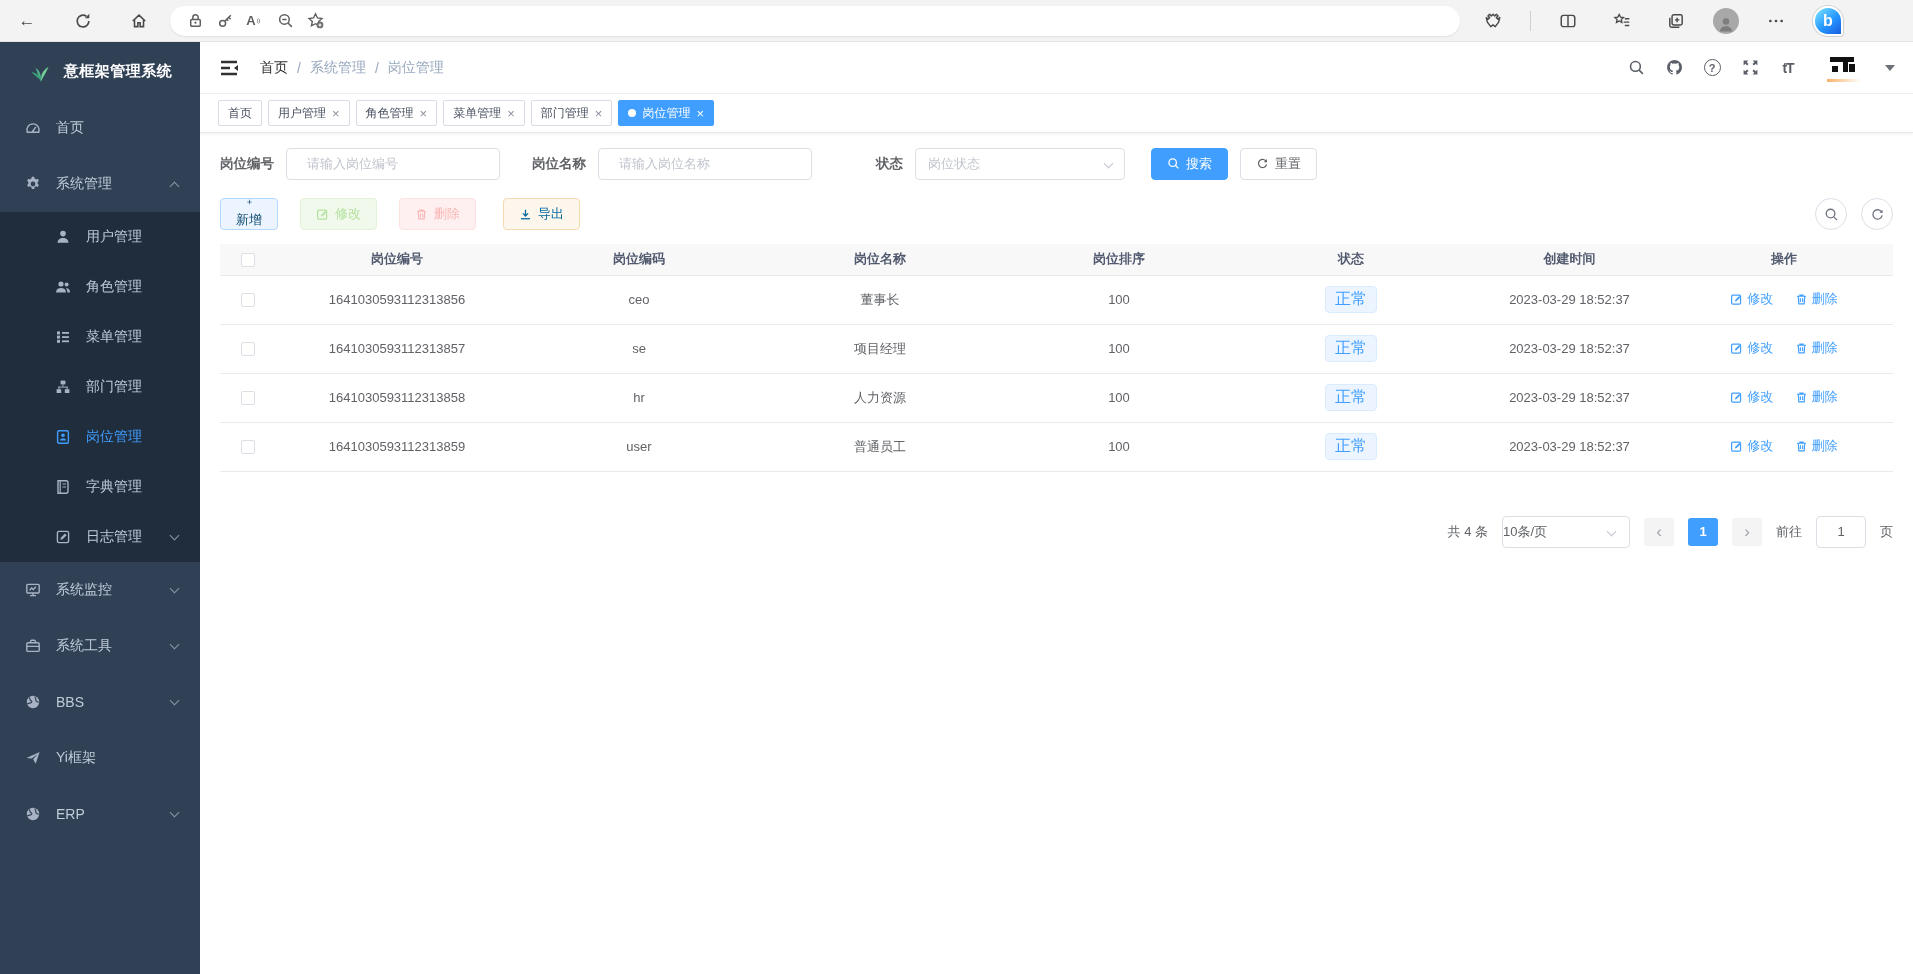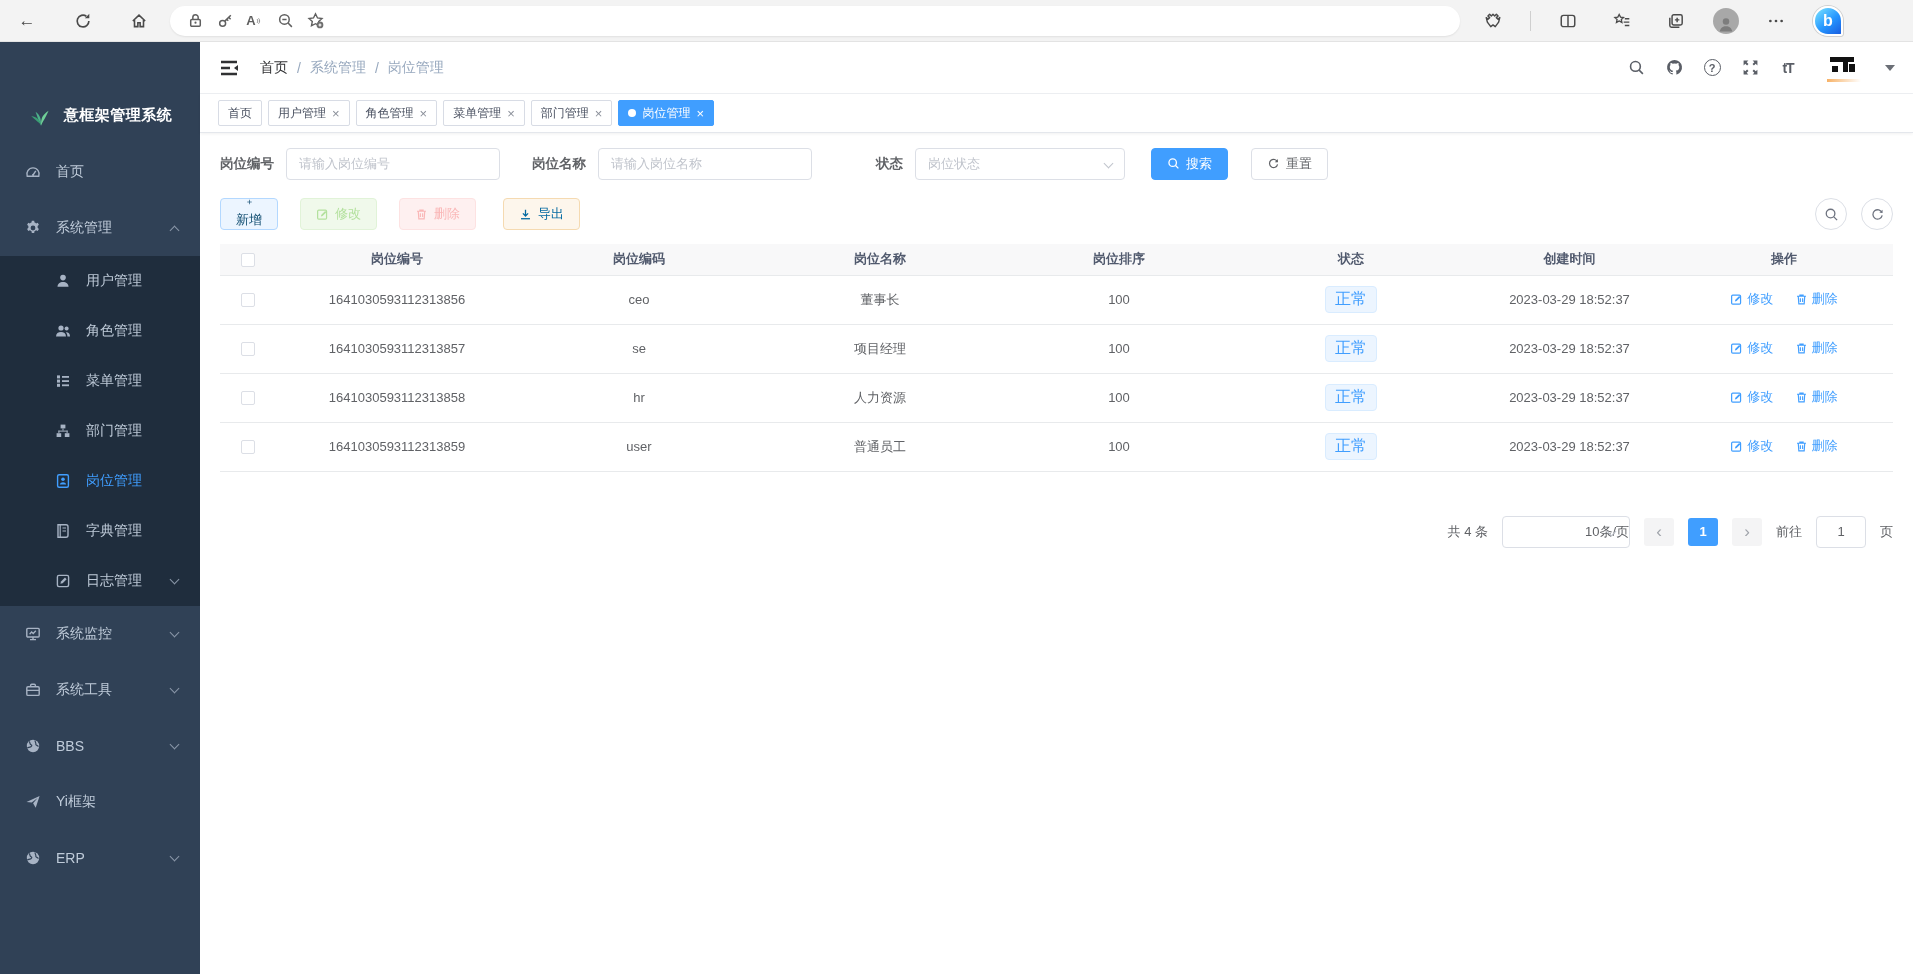--- a/index.html
+++ b/index.html
@@ -24,21 +24,21 @@
   .avatar-circle { width:26px; height:26px; border-radius:50%; background:#a8a8a8; overflow:hidden;
     display:flex; align-items:flex-end; justify-content:center; }
   .bing { width:30px; height:30px; border-radius:50% 50% 8% 50%;
     background:linear-gradient(140deg,#7ee6ff 0%,#2596ff 55%,#1a5ee0 100%);
     display:flex; align-items:center; justify-content:center; color:#fff; font-weight:700;
     font-size:16px; border:2px solid #fff; box-shadow:0 0 0 1px #d0d0d0; }
 
   
   .app { display:flex; height:932px; }
   .sidebar { width:200px; background:#304156; color:#bfcbd9; flex:0 0 auto; overflow:hidden; }
-  .logo-row { height:58px; display:flex; align-items:center; justify-content:center; gap:10px;margin-top:44px; }
+  .logo-row { height:58px; display:flex; align-items:center; justify-content:center; gap:10px; }
   .logo-row .title { color:#fff; font-weight:700; font-size:15px; letter-spacing:.5px; }
   .nav-item { display:flex; align-items:center; height:56px; padding-left:24px; font-size:14px;
     cursor:pointer; position:relative; }
   .nav-item .nav-ic { width:18px; height:18px; margin-right:14px; display:flex; align-items:center;
     justify-content:center; color:#a7b3c4; font-size:16px; }
   .nav-item .nav-ic svg { width:16px; height:16px; }
   .submenu { background:#1f2d3d; }
   .submenu .nav-item { height:50px; padding-left:54px; }
   .nav-item.active, .nav-item.active .nav-ic { color:#409eff; }
   .chev { position:absolute; right:22px; width:7px; height:7px; border-right:1.6px solid #8a97a8;
@@ -74,33 +74,33 @@
     border:1px solid #d8dce5; background:#fff; color:#495060; font-size:12px; cursor:pointer; border-radius:2px; }
   .tag-item .x { font-size:13px; color:#8a8f99; }
   .tag-item.active { background:#409eff; border-color:#409eff; color:#fff; }
   .tag-item.active .x { color:#fff; }
   .tag-dot { width:8px; height:8px; border-radius:50%; background:#fff; }
 
   
   .content { flex:1; padding:14px 20px 0 20px; position:relative; }
   .filter-row { display:flex; align-items:center; height:33px; font-size:13.5px; color:#606266; }
   .filter-row label { font-weight:700; margin-right:12px; }
-  .f-input { width:214px; height:32px; border:1px solid #dcdfe6; border-radius:4px; padding:0 12px;
+  .f-input { width:214px; height:32px; border:1px solid #dcdfe6; border-radius:4px; padding:0 20px;
     font-size:13px; color:#606266; outline:none; font-family:inherit; }
   .f-input::placeholder { color:#c0c4cc; }
   .gap1 { margin-left:32px; } .gap2 { margin-left:64px; }
   .f-select { width:210px; height:32px; border:1px solid #dcdfe6; border-radius:4px; padding:0 12px;
     display:flex; align-items:center; color:#c0c4cc; font-size:13px; cursor:pointer; position:relative; }
   .sel-chev { position:absolute; right:12px; top:11px; width:7px; height:7px;
     border-right:1.4px solid #c0c4cc; border-bottom:1.4px solid #c0c4cc; transform:rotate(45deg); }
   .btn { height:32px; border-radius:4px; display:inline-flex; align-items:center; gap:6px;
     padding:0 15px; font-size:13px; cursor:pointer; border:1px solid transparent; background:#fff; font-family:inherit; }
   .btn svg { width:13px; height:13px; }
   .btn-search { background:#409eff; border-color:#409eff; color:#fff; margin-left:26px;text-align:center; }
-  .btn-reset { border-color:#dcdfe6; color:#606266; margin-left:23px; }
+  .btn-reset { border-color:#dcdfe6; color:#606266; margin-left:12px; }
 
   .toolbar { margin-top:18px; display:flex; align-items:center; }
   .btn-add    { color:#0c4a6e; background:#ecf5ff; border-color:#b3d8ff;flex-direction:column; }
   .btn-edit   { color:#b3e19d; background:#f0f9eb; border-color:#e1f3d8; margin-left:22px; }
   .btn-del    { color:#fab6b6; background:#fef0f0; border-color:#fde2e2; margin-left:22px; }
   .btn-export { color:#0369a1; background:#fdf6ec; border-color:#f5dab1; margin-left:27px;font-family:Liberation Serif, serif; }
   .tool-right { margin-left:auto; display:flex; gap:14px; }
   .circle-btn { width:32px; height:32px; border-radius:50%; border:1px solid #dcdfe6; background:#fff;
     display:flex; align-items:center; justify-content:center; color:#6f7480; cursor:pointer; }
   .circle-btn svg { width:15px; height:15px; }
@@ -114,21 +114,21 @@
     background:#fff; cursor:pointer; vertical-align:middle; }
   .tag-status { display:inline-block; background:#ecf5ff; border:1px solid #d9ecff; color:#409eff;
     font-size:16px; padding:2px 9px; border-radius:4px; }
   .op-link { color:#409eff; font-size:13px; cursor:pointer; display:inline-flex; align-items:center; gap:4px; }
   .op-link svg { width:13px; height:13px; }
   .op-link + .op-link { margin-left:18px; }
 
   .pagination { display:flex; align-items:center; justify-content:flex-end; gap:14px;
     margin-top:44px; font-size:13px; color:#606266; }
   .page-size { width:128px; height:32px; border:1px solid #dcdfe6; border-radius:4px;
-    display:flex; align-items:center; justify-content:flex-end; position:relative; cursor:pointer; }
+    display:flex; align-items:center; justify-content:flex-start; position:relative; cursor:pointer; }
   .page-size .sel-chev { right:14px; }
   .pg-arrow { width:30px; height:28px; background:#f4f4f5; border-radius:3px; display:flex;
     align-items:center; justify-content:center; color:#a0a4ab; font-size:17px; cursor:pointer; }
   .pg-num { width:30px; height:28px; background:#409eff; color:#fff; border-radius:3px; font-weight:700;
     display:flex; align-items:center; justify-content:center; cursor:pointer; }
   .goto-input { width:50px; height:32px; border:1px solid #dcdfe6; border-radius:4px;
     text-align:center; font-size:13px; color:#606266; outline:none; font-family:inherit; }
 </style>
 </head>
 <body>

